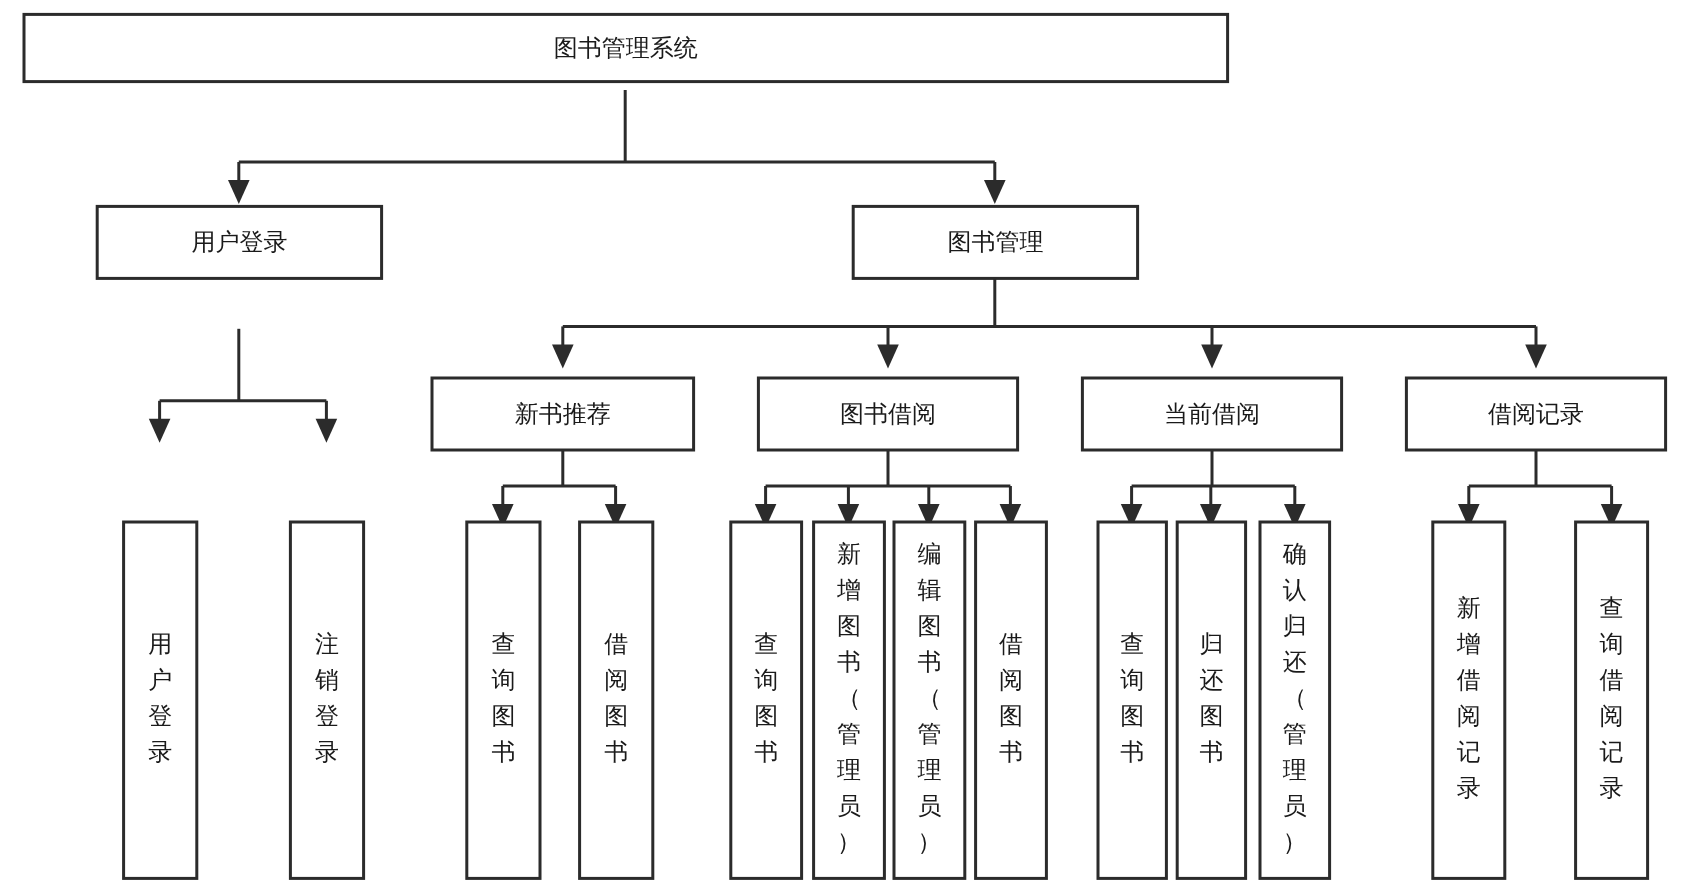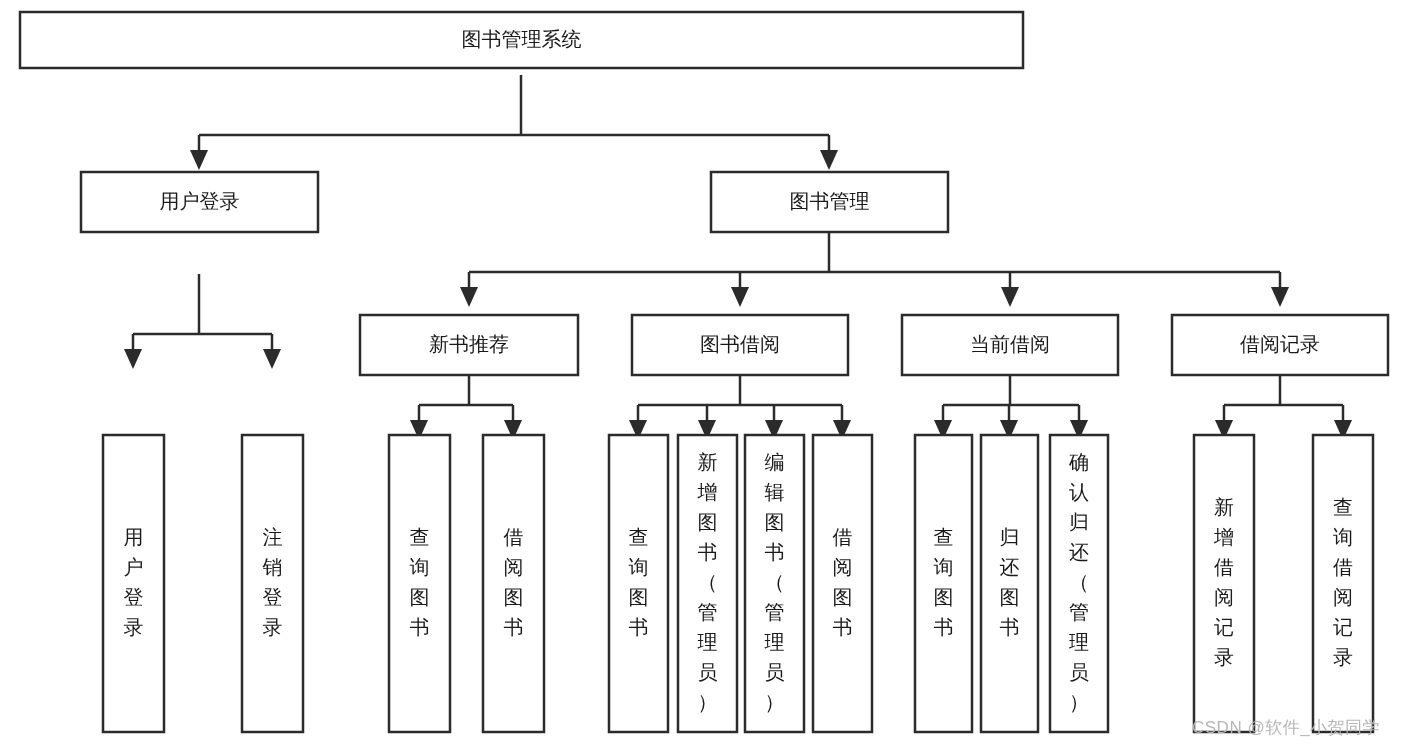--- a/index.html
+++ b/index.html
@@ -221,14 +221,13 @@
           <rect class="node-box" x="1194" y="435" width="60" height="297"></rect>
           <text class="node-label-v" x="1224" y="508.5"><tspan x="1224" dy="0">新</tspan><tspan x="1224" dy="30">增</tspan><tspan x="1224" dy="30">借</tspan><tspan x="1224" dy="30">阅</tspan><tspan x="1224" dy="30">记</tspan><tspan x="1224" dy="30">录</tspan></text>
         </g>
         <g>
           <rect class="node-box" x="1313" y="435" width="60" height="297"></rect>
           <text class="node-label-v" x="1343" y="508.5"><tspan x="1343" dy="0">查</tspan><tspan x="1343" dy="30">询</tspan><tspan x="1343" dy="30">借</tspan><tspan x="1343" dy="30">阅</tspan><tspan x="1343" dy="30">记</tspan><tspan x="1343" dy="30">录</tspan></text>
         </g>
       </g>
   </svg>
 
-  <div class="watermark-text" style="left:1192px; top:716px;">CSDN @软件_小贺同学</div>
 </div>
 
 </body></html>

